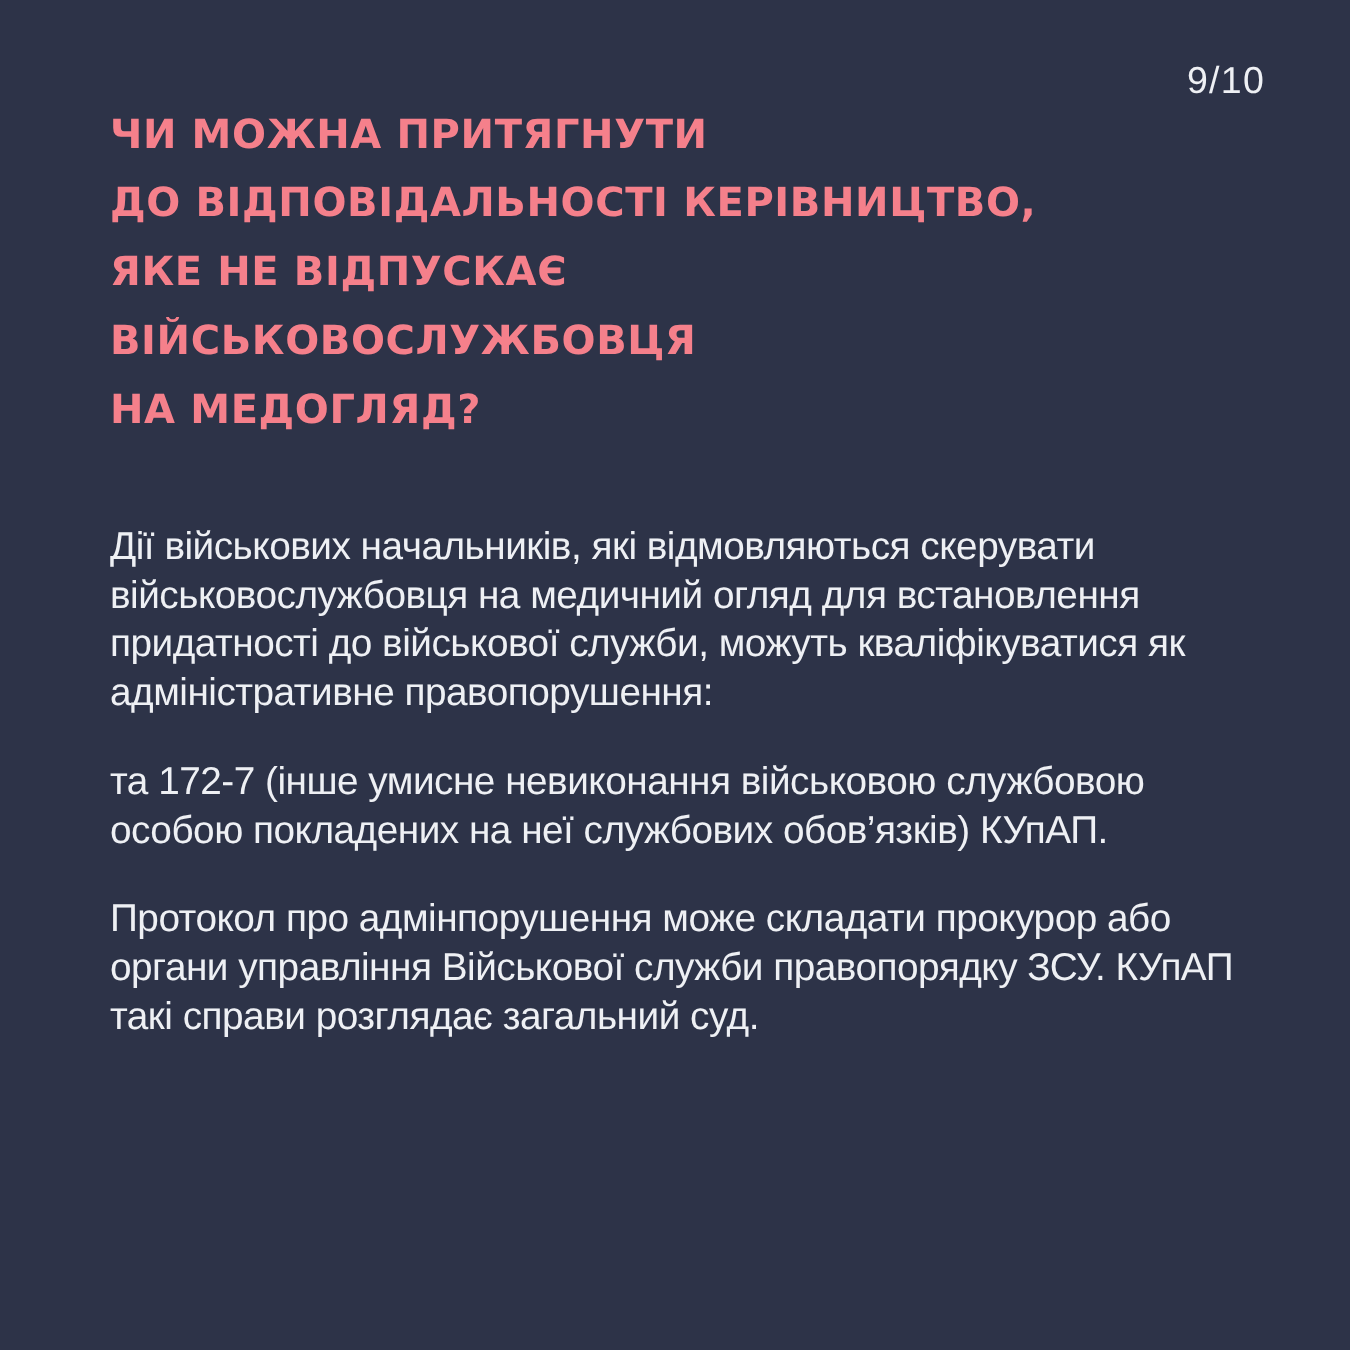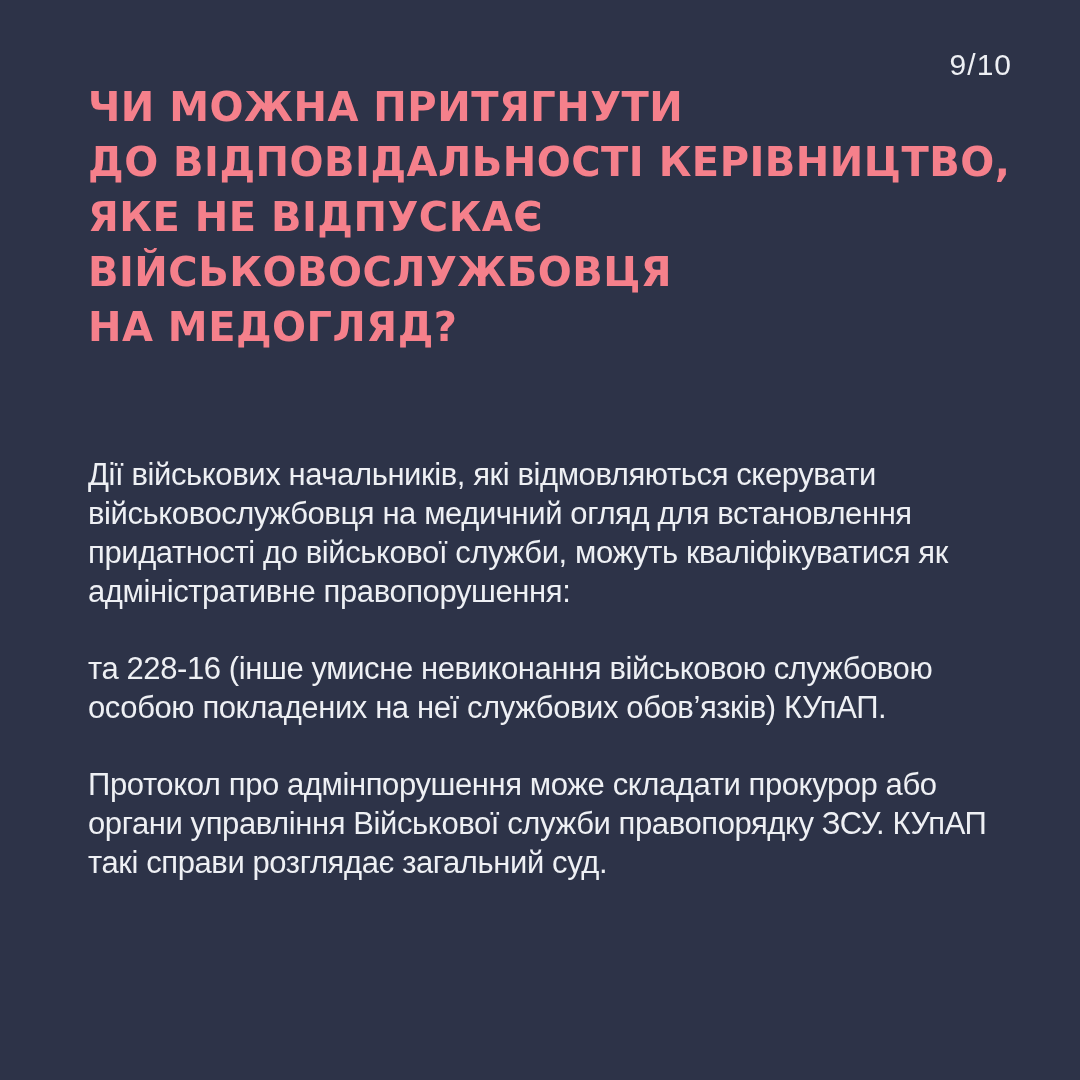--- a/index.html
+++ b/index.html
@@ -28,60 +28,59 @@
     font-family: "Liberation Sans", sans-serif;
   }
   .title {
     position: absolute;
     left: 88px;
     top: 80px;
     width: 960px;
     color: var(--accent);
     font-family: "DejaVu Sans", sans-serif;
     font-weight: 800;
-    font-size: 40px;
+    font-size: 32px;
     line-height: 55px;
     letter-spacing: 0.5px;
     text-transform: uppercase;
     white-space: pre-line;
   }
   .body {
     position: absolute;
     left: 88px;
     top: 417px;
     width: 920px;
     color: var(--text);
     font-size: 31px;
     line-height: 39px;
     font-weight: 400;
     letter-spacing: -0.4px;
   }
   .body p {
     white-space: pre-line;
     margin-bottom: 32px;
-    margin-top: 38px;
   }
   .body p:last-child { margin-bottom: 0; }
 </style>
 </head>
 <body>
 
 <div class="slide">
   <div class="page-indicator">9/10</div>
 
   <h1 class="title">ЧИ МОЖНА ПРИТЯГНУТИ
 ДО ВІДПОВІДАЛЬНОСТІ КЕРІВНИЦТВО,
 ЯКЕ НЕ ВІДПУСКАЄ
 ВІЙСЬКОВОСЛУЖБОВЦЯ
 НА МЕДОГЛЯД?</h1>
 
   <div class="body">
     <p>Дії військових начальників, які відмовляються скерувати
 військовослужбовця на медичний огляд для встановлення
 придатності до військової служби, можуть кваліфікуватися як
 адміністративне правопорушення:</p>
-    <p>та 228-16 (інше умисне невиконання військовою службовою
+    <p>та 172-7 (інше умисне невиконання військовою службовою
 особою покладених на неї службових обов’язків) КУпАП.</p>
     <p>Протокол про адмінпорушення може складати прокурор або
 органи управління Військової служби правопорядку ЗСУ. КУпАП
 такі справи розглядає загальний суд.</p>
   </div>
 </div>
 
 </body></html>

